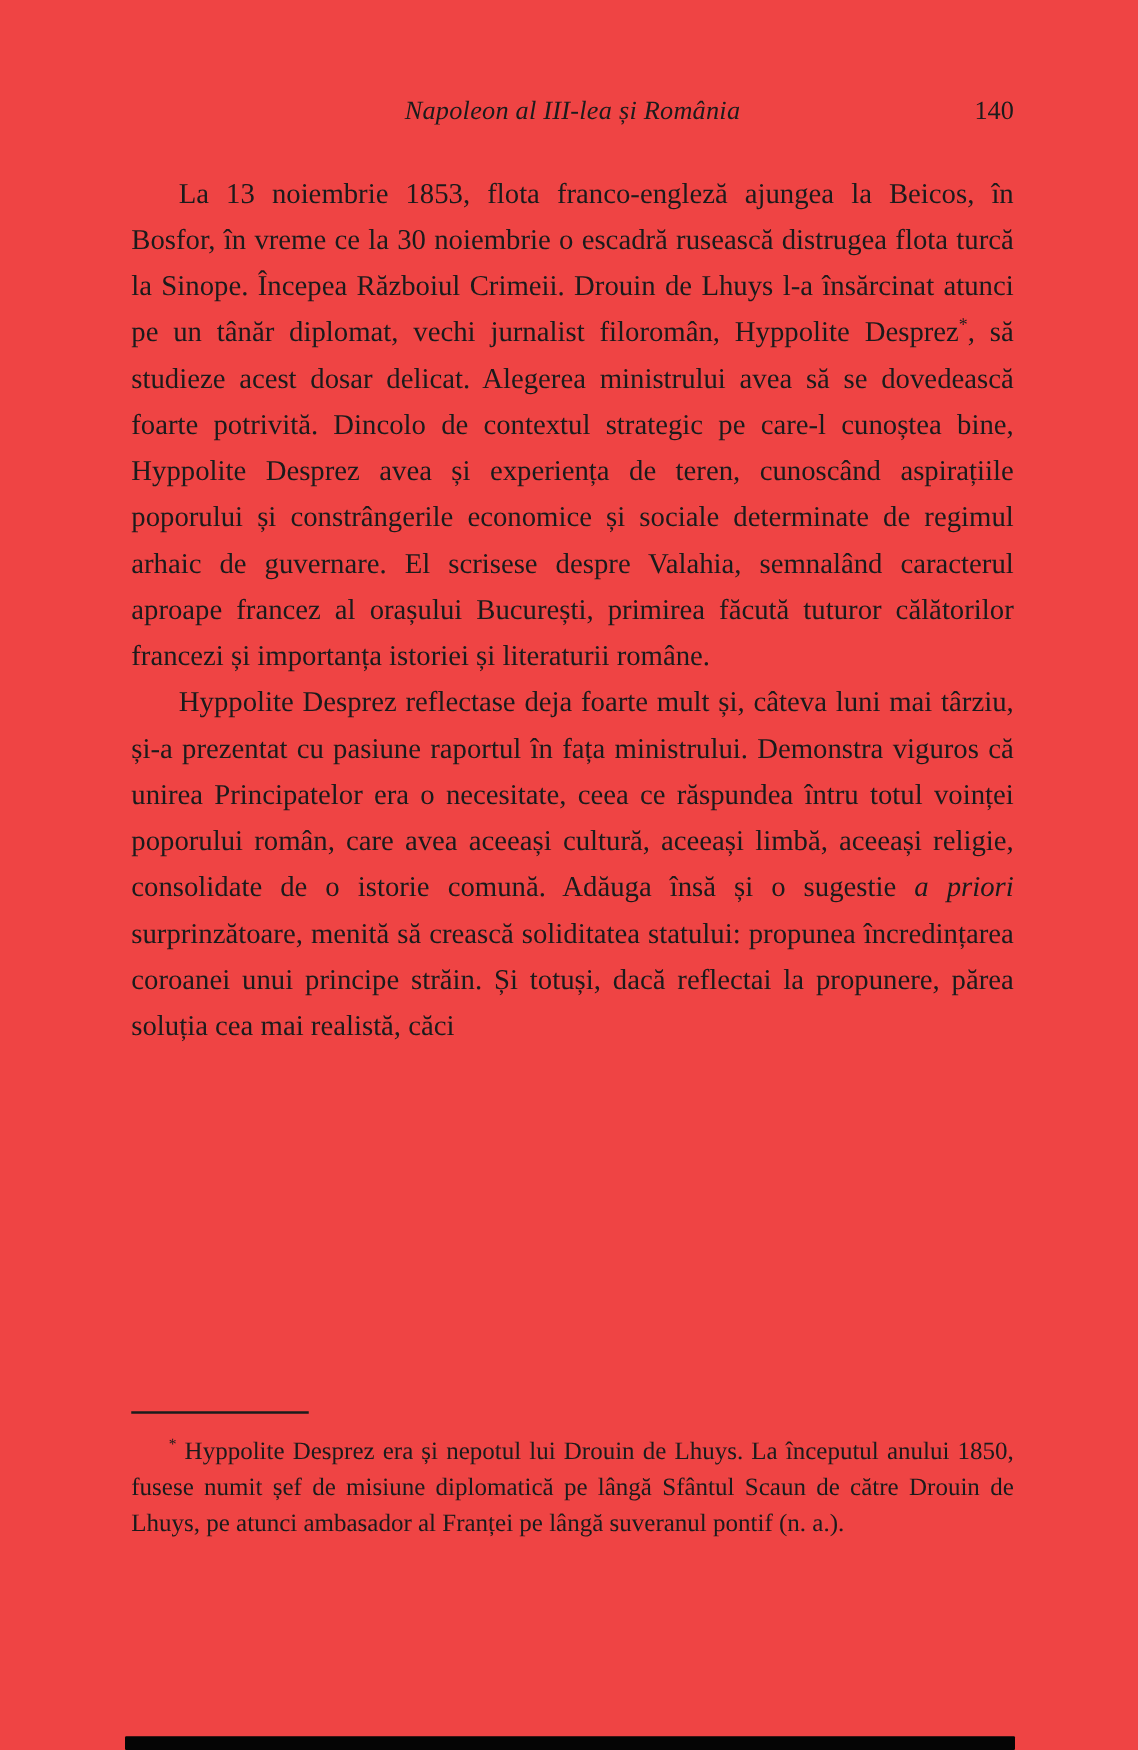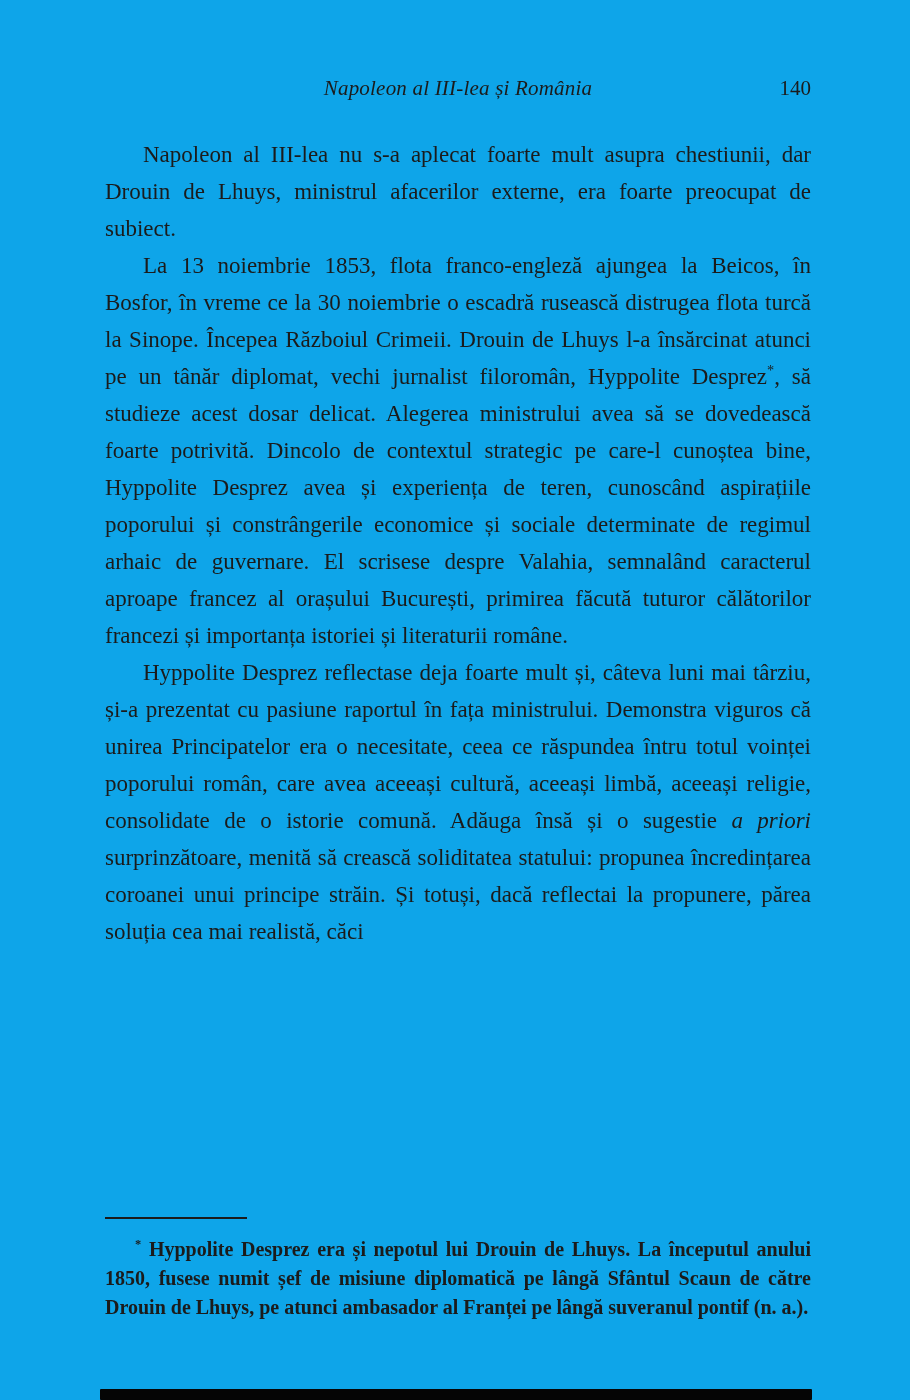--- a/index.html
+++ b/index.html
@@ -2,21 +2,21 @@
 <html><head>
 <meta charset="utf-8">
 <style>
   * { margin: 0; padding: 0; box-sizing: border-box; }
   html, body { background: #e9e9e9; }
   .page {
     position: relative;
     width: 910px;
     height: 1400px;
     margin: 0 auto;
-    background: #0ea5e9;
+    background: #ef4444;
     color: #1b1b1b;
     font-family: "Liberation Serif", "DejaVu Serif", serif;
     overflow: hidden;
   }
   .page-header {
     position: absolute;
     top: 76px;
     left: 105px;
     width: 706px;
     font-size: 21px;
@@ -47,23 +47,22 @@
   .body-text p { text-indent: 38px; }
   .body-text p.no-indent { text-indent: 0; }
   sup.fn-marker {
     font-size: 0.62em;
     vertical-align: super;
     line-height: 0;
   }
   .footnote-area {
     position: absolute;
     left: 105px;
-    top: 1217px;
+    top: 1129px;
     width: 706px;
-    font-weight: bold;
   }
   .footnote-rule {
     width: 142px;
     height: 2px;
     background: #1b1b1b;
     margin-bottom: 16px;
   }
   .footnote {
     font-size: 20px;
     line-height: 29px;
@@ -90,21 +89,20 @@
 <body>
 
 <div class="page">
 
   <header class="page-header">
     <span class="running-title">Napoleon al III-lea și România</span>
     <span class="page-number">140</span>
   </header>
 
   <main class="body-text">
-    <p>Napoleon al III-lea nu s-a aplecat foarte mult asupra chestiunii, dar Drouin de Lhuys, ministrul afacerilor externe, era foarte preocupat de subiect.</p>
     <p><span>La 13 noiembrie 1853, flota franco-engleză ajungea la Beicos, în Bosfor, în vreme ce la 30 noiembrie o escadră rusească distrugea flota turcă la Sinope. Începea Războiul Crimeii. Drouin de Lhuys l-a însărcinat atunci pe un tânăr diplomat, vechi jurnalist filoromân, Hyppolite Desprez</span><sup class="fn-marker">*</sup><span>, să studieze acest dosar delicat. Alegerea ministrului avea să se dovedească foarte potrivită. Dincolo de contextul strategic pe care-l cunoștea bine, Hyppolite Desprez avea și experiența de teren, cunoscând aspirațiile poporului și constrângerile economice și sociale determinate de regimul arhaic de guvernare. El scrisese despre Valahia, semnalând caracterul aproape francez al orașului București, primirea făcută tuturor călătorilor francezi și importanța istoriei și literaturii române.</span></p>
     <p><span>Hyppolite Desprez reflectase deja foarte mult și, câteva luni mai târziu, și-a prezentat cu pasiune raportul în fața ministrului. Demonstra viguros că unirea Principatelor era o necesitate, ceea ce răspundea întru totul voinței poporului român, care avea aceeași cultură, aceeași limbă, aceeași religie, consolidate de o istorie comună. Adăuga însă și o sugestie </span><em>a priori</em><span> surprinzătoare, menită să crească soliditatea statului: propunea încredințarea coroanei unui principe străin. Și totuși, dacă reflectai la propunere, părea soluția cea mai realistă, căci</span></p>
   </main>
 
   <footer class="footnote-area">
     <div class="footnote-rule"></div>
     <p class="footnote"><sup>*</sup><span> Hyppolite Desprez era și nepotul lui Drouin de Lhuys. La începutul anului 1850, fusese numit șef de misiune diplomatică pe lângă Sfântul Scaun de către Drouin de Lhuys, pe atunci ambasador al Franței pe lângă suveranul pontif (n. a.).</span></p>
   </footer>
 
   <div class="bottom-artifact"></div>

